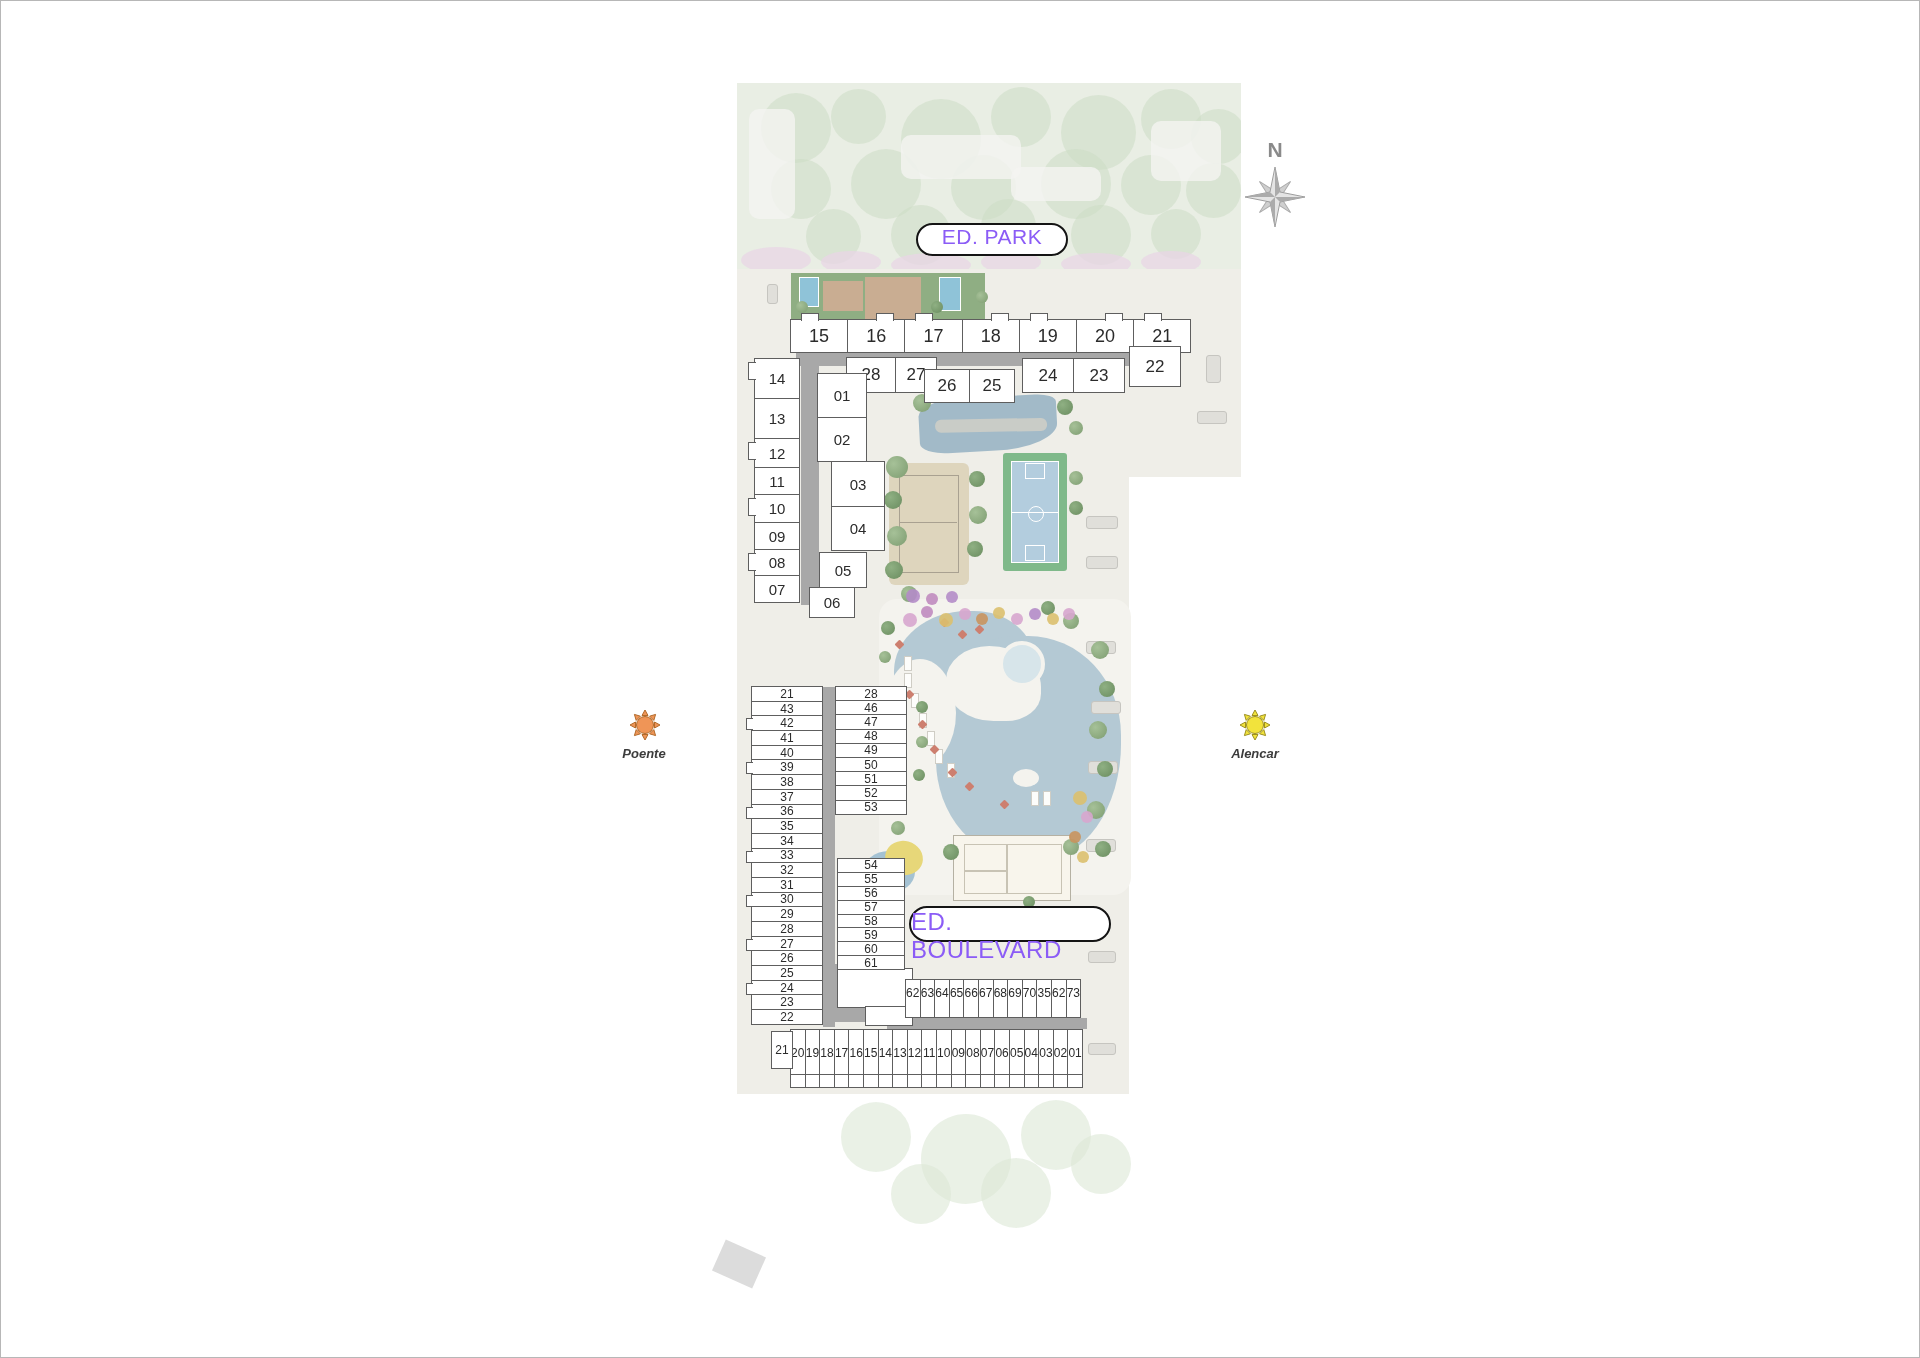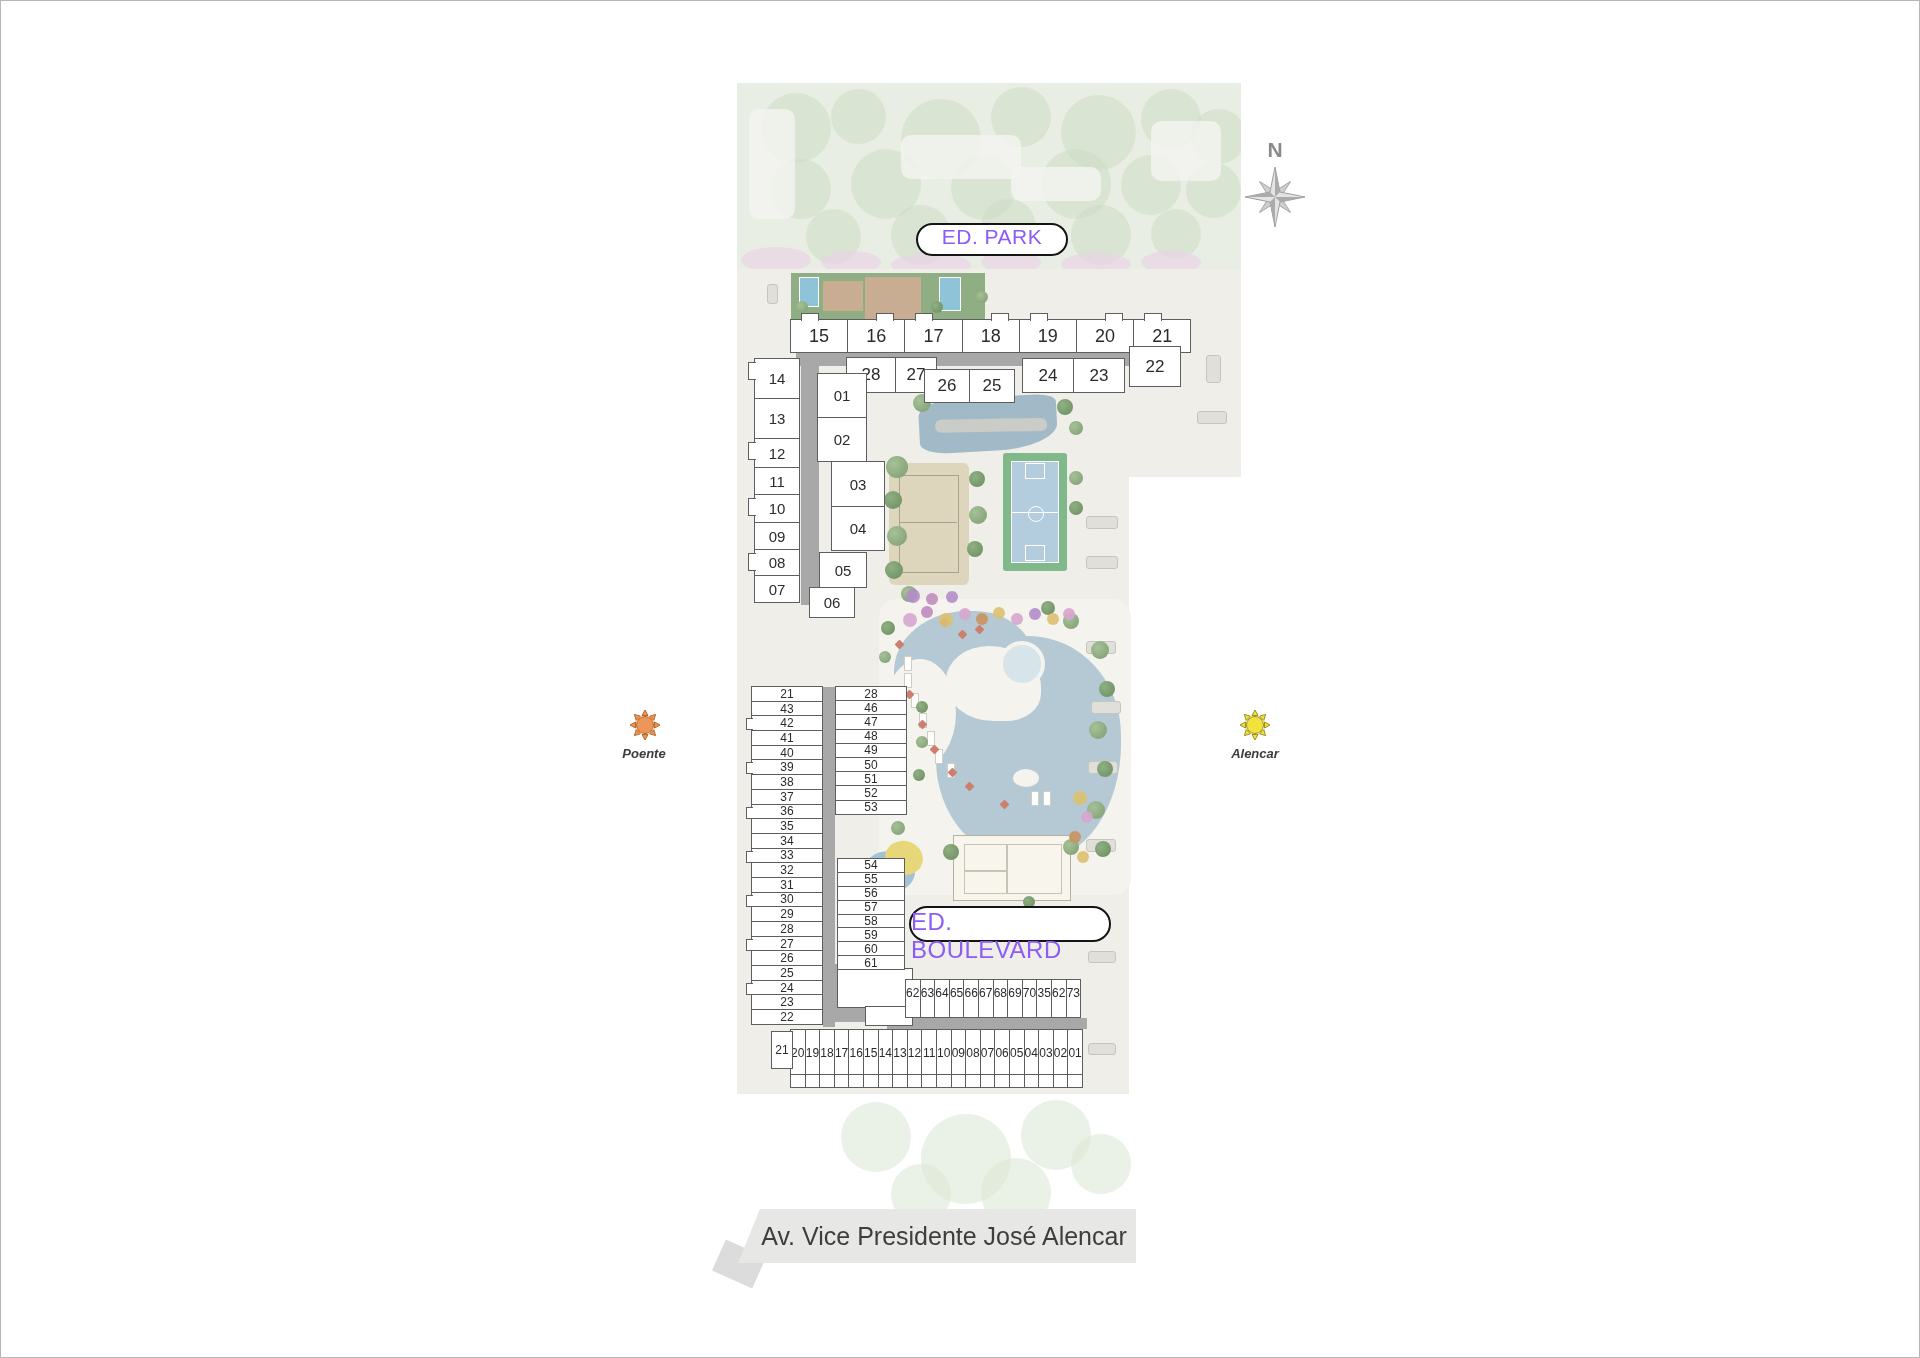--- a/index.html
+++ b/index.html
@@ -153,23 +153,20 @@
   <div class="fade-strip">
       <div class="blob" style="left: 10px; top: 8px; width: 70px; height: 70px; background: rgb(220, 231, 214); opacity: 0.6;"></div>
       <div class="blob" style="left: 90px; top: 20px; width: 90px; height: 90px; background: rgb(220, 231, 214); opacity: 0.6;"></div>
       <div class="blob" style="left: 190px; top: 6px; width: 70px; height: 70px; background: rgb(220, 231, 214); opacity: 0.6;"></div>
       <div class="blob" style="left: 240px; top: 40px; width: 60px; height: 60px; background: rgb(220, 231, 214); opacity: 0.6;"></div>
       <div class="blob" style="left: 60px; top: 70px; width: 60px; height: 60px; background: rgb(220, 231, 214); opacity: 0.6;"></div>
       <div class="blob" style="left: 150px; top: 64px; width: 70px; height: 70px; background: rgb(220, 231, 214); opacity: 0.6;"></div>
     </div>
 
   <div class="street-curl"></div>
-  <div class="street-band">
-    <span>Av. Vice Presidente José Alencar</span>
-  </div>
 
   <div class="terrace">
     <div class="abs" style="left:8px;top:4px;width:20px;height:30px;background:#8fc3d8;border:1px solid #fff"></div>
     <div class="abs" style="left:148px;top:4px;width:22px;height:34px;background:#8fc3d8;border:1px solid #fff"></div>
     <div class="abs" style="left:32px;top:8px;width:40px;height:30px;background:#c9ad92"></div>
     <div class="abs" style="left:74px;top:4px;width:56px;height:42px;background:#c9ad92"></div>
   </div>
   <div class="skate">
       <i></i>
     </div>

